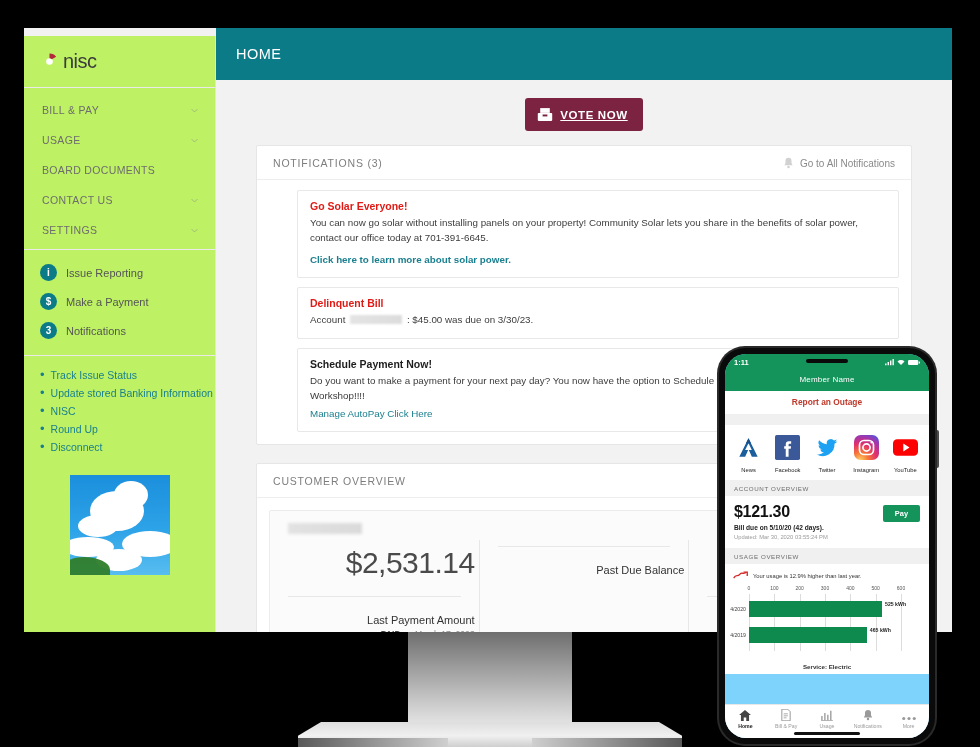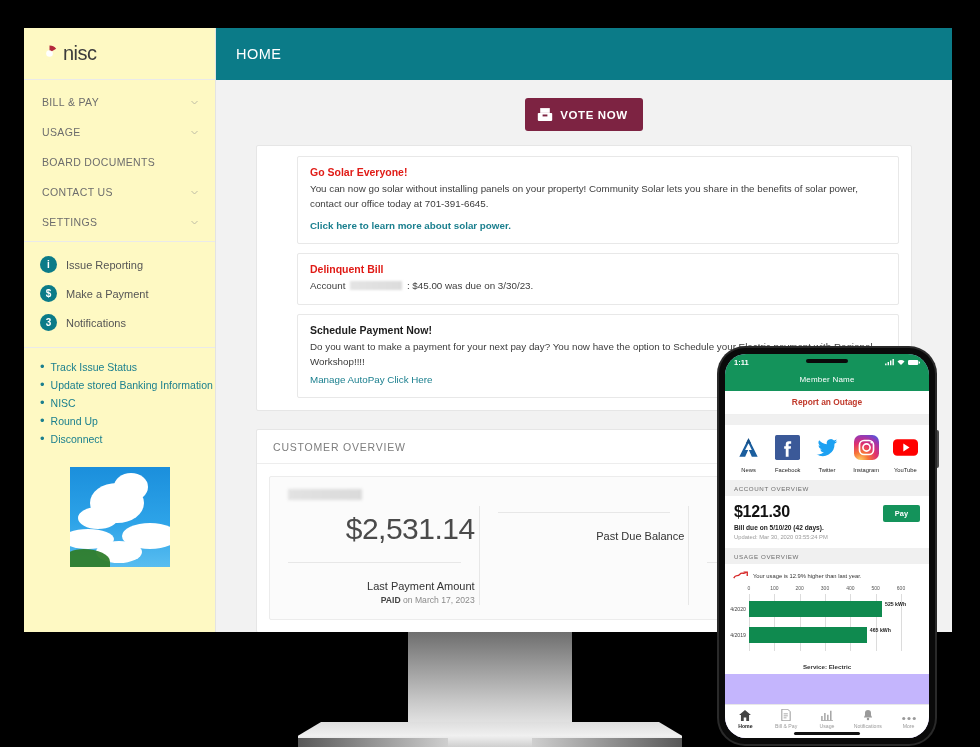--- a/index.html
+++ b/index.html
@@ -30,22 +30,22 @@
     clip-path: polygon(6% 0%, 94% 0%, 100% 55%, 100% 100%, 0% 100%, 0% 55%);
   }
   #monitor-base::before, #monitor-base::after {
     content: ""; position: absolute; bottom: 0; width: 150px; height: 9px;
   }
   #monitor-base::before { left: 0; background: linear-gradient(90deg,#585858,#cfcfcf); }
   #monitor-base::after { right: 0; background: linear-gradient(270deg,#585858,#cfcfcf); }
 
   
   #sidebar {
-    position: absolute; left: 0; top: 0; width: 192px; height: 604px;
-    background: #fef9c3; border-right: 1px solid #e3e3e3;
+    position: absolute; left: 0; top: 8px; width: 192px; height: 604px;
+    background: #bef264; border-right: 1px solid #e3e3e3;
   }
   #logo-area {
     height: 52px; display: flex; align-items: center; padding-left: 16px;
     border-bottom: 1px solid #eaeaea;
   }
   .logo-mark { width: 19px; height: 19px; margin-right: 4px; flex: 0 0 auto; }
   .logo-text {
     font-size: 20px; color: #3c3c3c; letter-spacing: -.5px; font-weight: 400;
   }
   .navgroup { padding: 7px 0 4px; border-bottom: 1px solid #eaeaea; }
@@ -103,20 +103,21 @@
   #topbar .title {
     color: #fff; font-size: 14.5px; letter-spacing: .5px;
   }
   #content { padding: 18px 0 0 0; height: 552px; }
   #vote-row { display: flex; justify-content: center; padding-bottom: 14px; }
   #vote-btn {
     background: #7d2342; color: #fff; border: none; border-radius: 3px;
     padding: 9px 15px 9px 12px; font-size: 11.5px; font-weight: bold;
     letter-spacing: .6px; display: flex; align-items: center; gap: 7px;
     cursor: pointer;
+    text-decoration: underline;
   }
   .ballot-icon { width: 16px; height: 15px; flex: 0 0 auto; }
 
   .card {
     background: #fff; margin: 0 40px 0 40px; border: 1px solid #e6e6e6;
     border-radius: 2px;
   }
   .card-head {
     display: flex; align-items: center; justify-content: space-between;
     padding: 11px 16px 10px; border-bottom: 1px solid #ededed;
@@ -177,21 +178,21 @@
   #phone {
     position: absolute; left: 719px; top: 348px; width: 216px; height: 396px;
     background: #0a0a0a; border-radius: 26px; padding: 6px;
     box-shadow: 0 0 0 2px #2a2a2a;
   }
   #phone-side {
     position: absolute; left: 936px; top: 430px; width: 3px; height: 38px;
     background: #4a4a4a; border-radius: 0 2px 2px 0;
   }
   #phone-screen {
-    width: 100%; height: 100%; background: #c4b5fd; border-radius: 21px;
+    width: 100%; height: 100%; background: #7dd3fc; border-radius: 21px;
     overflow: hidden; position: relative;
   }
   #ph-status {
     height: 16px; background: #14935b; color: #fff; font-size: 7.5px;
     display: flex; align-items: center; justify-content: space-between;
     padding: 0 9px; position: relative; font-weight: bold;
   }
   #ph-notch {
     position: absolute; left: 50%; transform: translateX(-50%); top: 5px;
     width: 42px; height: 4px; background: #0a0a0a; border-radius: 3px;
@@ -378,20 +379,30 @@
             <svg class="ballot-icon" viewBox="0 0 20 18">
               <rect x="4" y="1" width="12" height="6" fill="#fff"></rect>
               <rect x="1" y="7" width="18" height="10" rx="1" fill="#fff"></rect>
               <rect x="7" y="9" width="6" height="2.4" fill="#7d2342"></rect>
             </svg>
             <span>VOTE NOW</span>
           </button>
         </div>
 
         <div class="card">
+          <div class="card-head">
+            <span class="ttl">NOTIFICATIONS (3)</span>
+            <span class="right">
+              <svg class="bell-icon" viewBox="0 0 14 16">
+                <path d="M7 1a4 4 0 0 0-4 4v3L1.6 11h10.8L11 8V5a4 4 0 0 0-4-4z" fill="#9a9a9a"></path>
+                <circle cx="7" cy="13.4" r="1.7" fill="#9a9a9a"></circle>
+              </svg>
+              <span class="lnk">Go to All Notifications</span>
+            </span>
+          </div>
           <div class="notif-list">
 
             <div class="notif">
               <div class="hdr red">Go Solar Everyone!</div>
               <div class="body">You can now go solar without installing panels on your property! Community Solar lets you share in the benefits of solar power, contact our office today at 701-391-6645.</div>
               <a class="link">Click here to learn more about solar power.</a>
             </div>
 
             <div class="notif">
               <div class="hdr red">Delinquent Bill</div>

